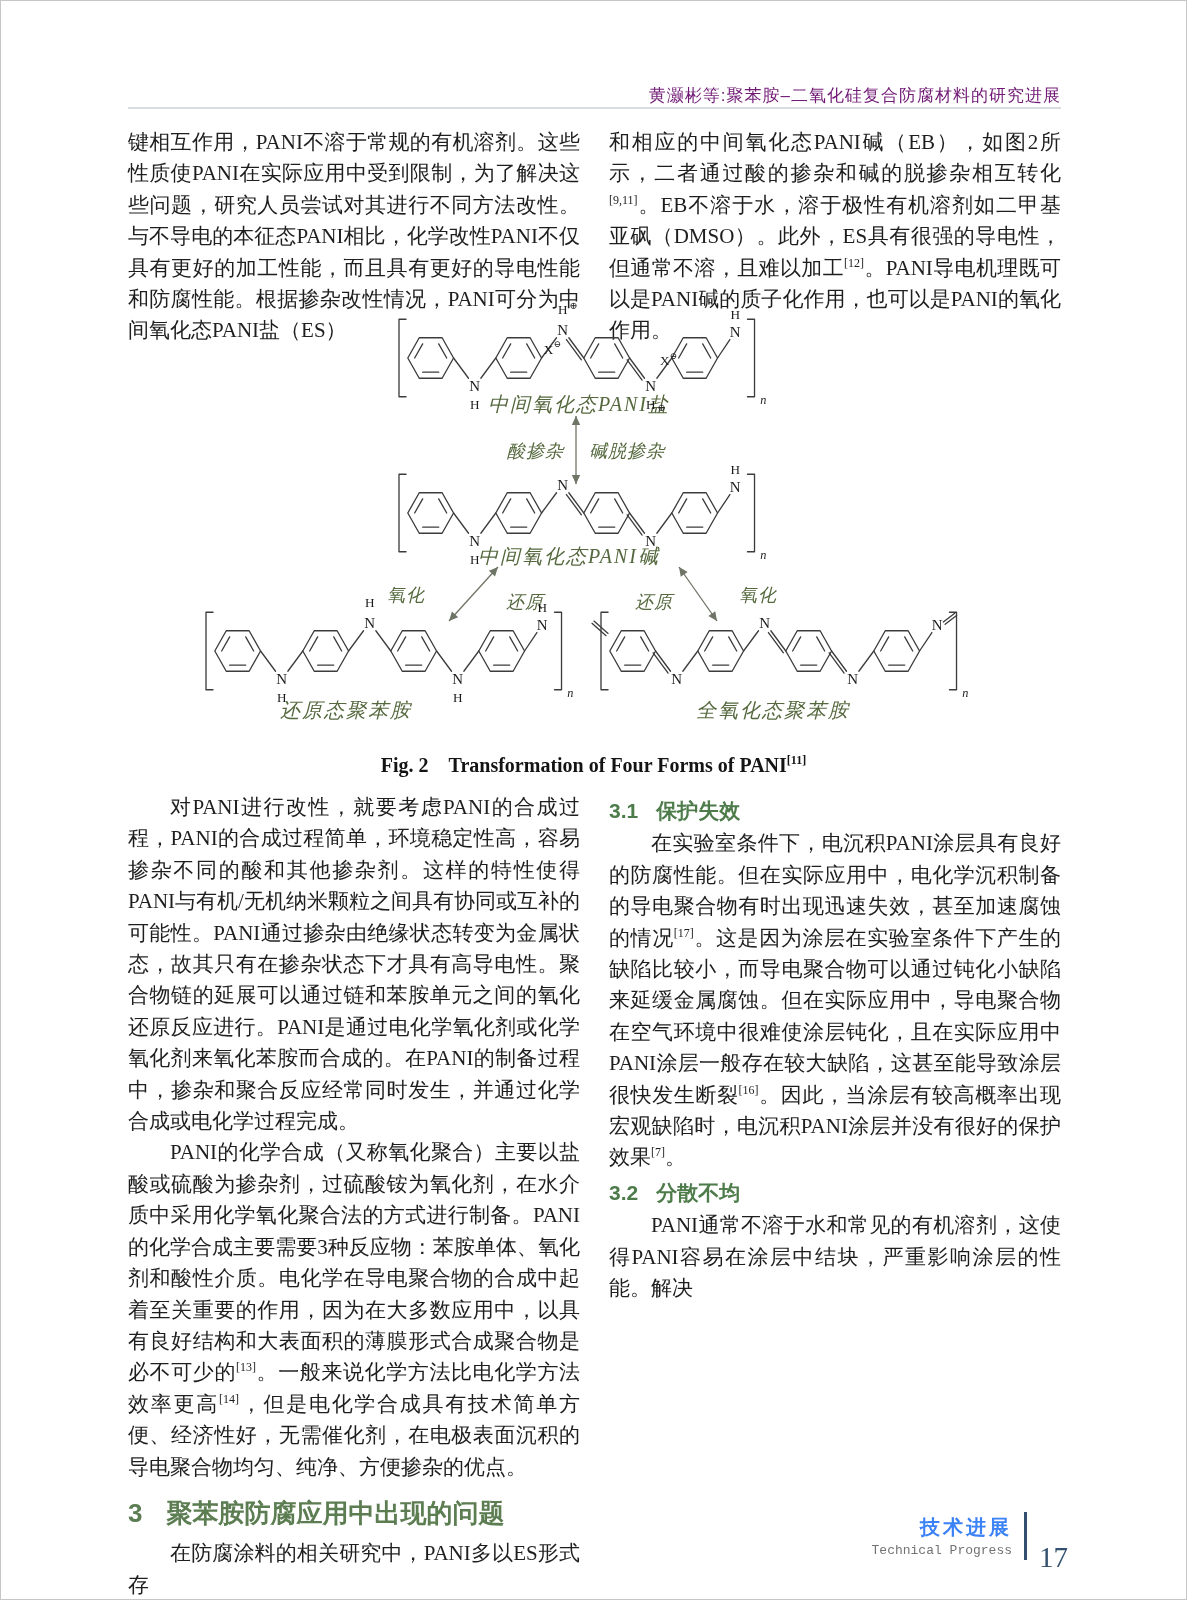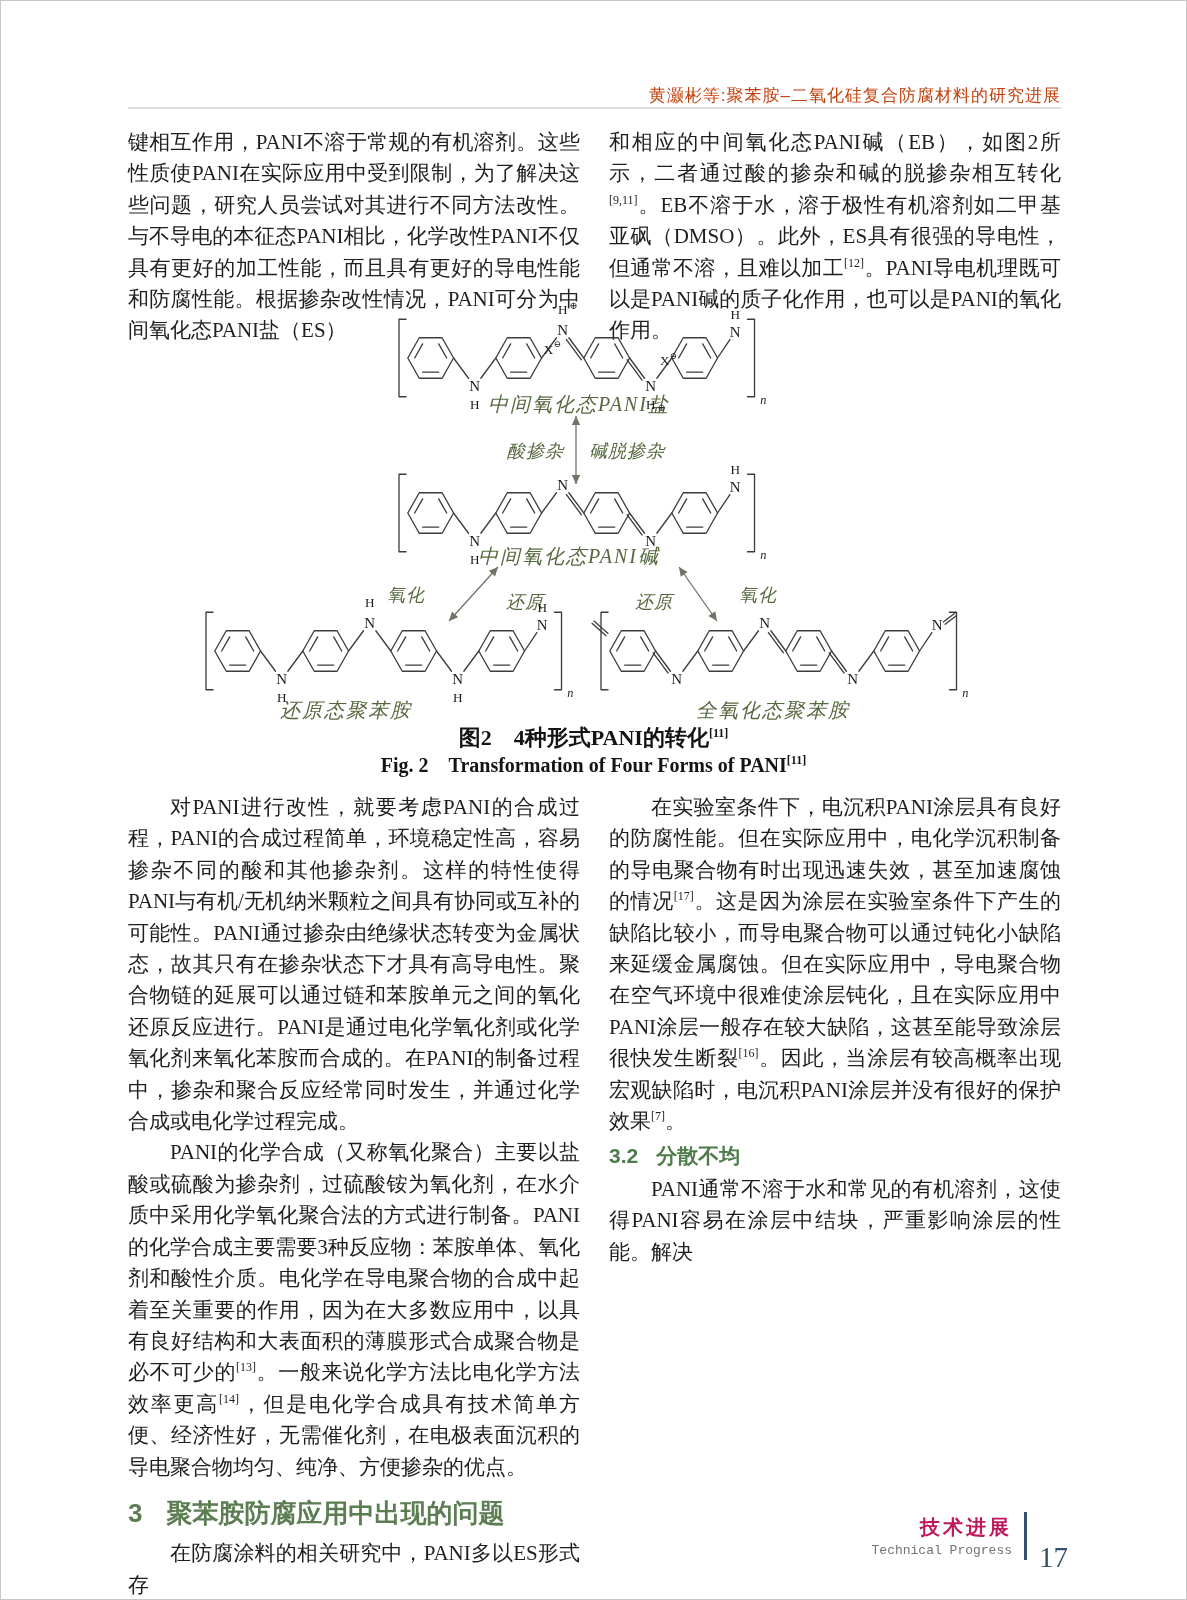--- a/index.html
+++ b/index.html
@@ -1,20 +1,20 @@
 <!DOCTYPE html>
 <html><head>
 <meta charset="utf-8">
 <style>
   html,body{margin:0;padding:0;background:#e9e9e9;}
   .page{position:relative;width:1187px;height:1600px;margin:0 auto;background:#ffffff;
         border:1px solid #c6c6c6;box-sizing:border-box;overflow:hidden;
         font-family:"Liberation Serif","DejaVu Serif",serif;color:#1e1e1e;}
   .running-head{position:absolute;top:83px;left:127px;width:933px;text-align:right;
-        font-size:17px;letter-spacing:1px;color:#c2410c;
+        font-size:17px;letter-spacing:1px;color:#701a75;
         font-family:"Liberation Sans","DejaVu Sans",sans-serif;}
   .head-rule{position:absolute;top:106px;left:127px;width:933px;height:0;
         border-top:2px solid #dadde0;}
   .col{position:absolute;width:452px;font-size:21px;line-height:31.4px;text-align:justify;}
   .col p{margin:0;}
   .indent{text-indent:2em;}
   sup{font-size:12px;line-height:0;}
   .col-left-top{left:127px;top:126px;}
   .col-right-top{left:608px;top:126px;}
   .col-left-bot{left:127px;top:791px;}
@@ -24,21 +24,21 @@
       font-size:26px;color:#5c7d52;text-indent:0;text-align:left;}
   .h3{display:flex;align-items:baseline;gap:18px;margin:3px 0 2px 0;
       font-family:"Liberation Sans","DejaVu Sans",sans-serif;font-weight:bold;
       font-size:21px;color:#4d7b4a;text-indent:0;text-align:left;}
   .caption{position:absolute;left:0;width:100%;text-align:center;font-weight:bold;color:#141414;}
   .caption-zh{top:722px;font-size:22px;}
   .caption-en{top:751px;font-size:20px;}
   .footer{position:absolute;top:1497px;right:118px;display:flex;align-items:center;gap:12px;}
   .f-left{text-align:right;}
   .f-zh{font-family:"Liberation Sans","DejaVu Sans",sans-serif;font-weight:bold;
-        font-size:20px;letter-spacing:3px;color:#be185d;}
+        font-size:20px;letter-spacing:3px;color:#3b82f6;}
   .f-en{font-size:13px;color:#737373;margin-top:2px;font-family:Liberation Mono, monospace;}
   .f-bar{width:3px;height:48px;background:#33516e;}
   .f-num{font-size:29px;color:#33516e;margin-top:43px;}
   
   #fig-svg{position:absolute;left:115px;top:300px;width:960px;height:425px;}
   .bond{stroke:#3c3c3c;stroke-width:1.5;fill:none;stroke-linecap:round;stroke-linejoin:round;}
   .arrow line{stroke:#6e7466;stroke-width:1.3;}
   .ah{fill:#6e7466;stroke:none;}
   text.atom{font-family:"Liberation Serif","DejaVu Serif",serif;fill:#1b1b1b;}
   text.atom-i{font-style:italic;}
@@ -239,34 +239,37 @@
         <polygon points="497,566 494.0624441229569,575.4874003535873 487.8417375598068,569.8426851388771" class="ah"></polygon>
         <polygon points="448,620 450.9375558770431,610.5125996464127 457.1582624401932,616.1573148611229" class="ah"></polygon>
       </g>
       <g class="arrow">
         <line x1="678" y1="566" x2="716" y2="620"></line>
         <polygon points="678,566 686.6142276166347,570.9431854677734 679.7446536945083,575.7773300796403" class="ah"></polygon>
         <polygon points="716,620 707.3857723833653,615.0568145322266 714.2553463054917,610.2226699203597" class="ah"></polygon>
       </g>
     </svg>
 
-  <div class="caption caption-zh"><span>图2　4种形式PANI的转化</span><sup>[11]</sup></div>
   <div class="caption caption-en"><span>Fig. 2　Transformation of Four Forms of PANI</span><sup>[11]</sup></div>
 
   <div class="col col-left-bot">
     <p class="indent">对PANI进行改性，就要考虑PANI的合成过程，PANI的合成过程简单，环境稳定性高，容易掺杂不同的酸和其他掺杂剂。这样的特性使得PANI与有机/无机纳米颗粒之间具有协同或互补的可能性。PANI通过掺杂由绝缘状态转变为金属状态，故其只有在掺杂状态下才具有高导电性。聚合物链的延展可以通过链和苯胺单元之间的氧化还原反应进行。PANI是通过电化学氧化剂或化学氧化剂来氧化苯胺而合成的。在PANI的制备过程中，掺杂和聚合反应经常同时发生，并通过化学合成或电化学过程完成。</p>
     <p class="indent">PANI的化学合成（又称氧化聚合）主要以盐酸或硫酸为掺杂剂，过硫酸铵为氧化剂，在水介质中采用化学氧化聚合法的方式进行制备。PANI的化学合成主要需要3种反应物：苯胺单体、氧化剂和酸性介质。电化学在导电聚合物的合成中起着至关重要的作用，因为在大多数应用中，以具有良好结构和大表面积的薄膜形式合成聚合物是必不可少的<sup>[13]</sup>。一般来说化学方法比电化学方法效率更高<sup>[14]</sup>，但是电化学合成具有技术简单方便、经济性好，无需催化剂，在电极表面沉积的导电聚合物均匀、纯净、方便掺杂的优点。</p>
     <div class="h2">
       <span>3</span>
       <span>聚苯胺防腐应用中出现的问题</span>
     </div>
     <p class="indent">在防腐涂料的相关研究中，PANI多以ES形式存</p>
   </div>
 
   <div class="col col-right-bot">
+    <div class="h3">
+      <span>3.1</span>
+      <span>保护失效</span>
+    </div>
     <p class="indent">在实验室条件下，电沉积PANI涂层具有良好的防腐性能。但在实际应用中，电化学沉积制备的导电聚合物有时出现迅速失效，甚至加速腐蚀的情况<sup>[17]</sup>。这是因为涂层在实验室条件下产生的缺陷比较小，而导电聚合物可以通过钝化小缺陷来延缓金属腐蚀。但在实际应用中，导电聚合物在空气环境中很难使涂层钝化，且在实际应用中PANI涂层一般存在较大缺陷，这甚至能导致涂层很快发生断裂<sup>[16]</sup>。因此，当涂层有较高概率出现宏观缺陷时，电沉积PANI涂层并没有很好的保护效果<sup>[7]</sup>。</p>
     <div class="h3">
       <span>3.2</span>
       <span>分散不均</span>
     </div>
     <p class="indent">PANI通常不溶于水和常见的有机溶剂，这使得PANI容易在涂层中结块，严重影响涂层的性能。解决</p>
   </div>
 
   <div class="footer">
     <div class="f-left">

